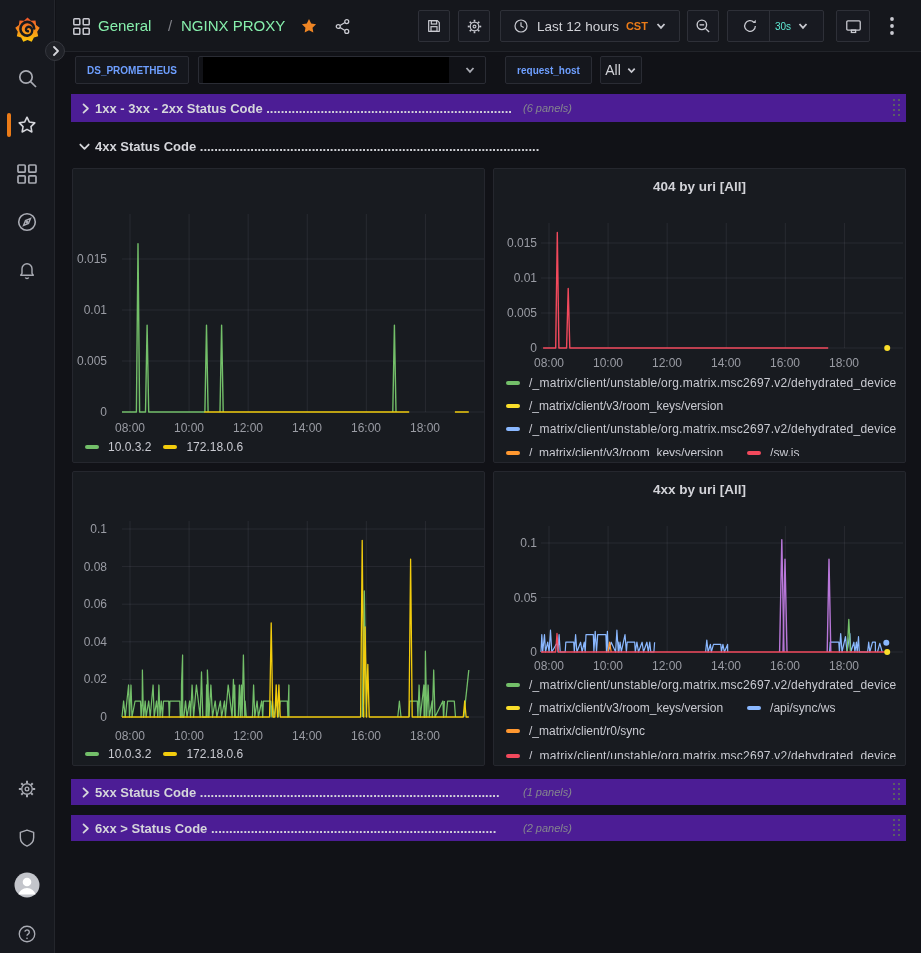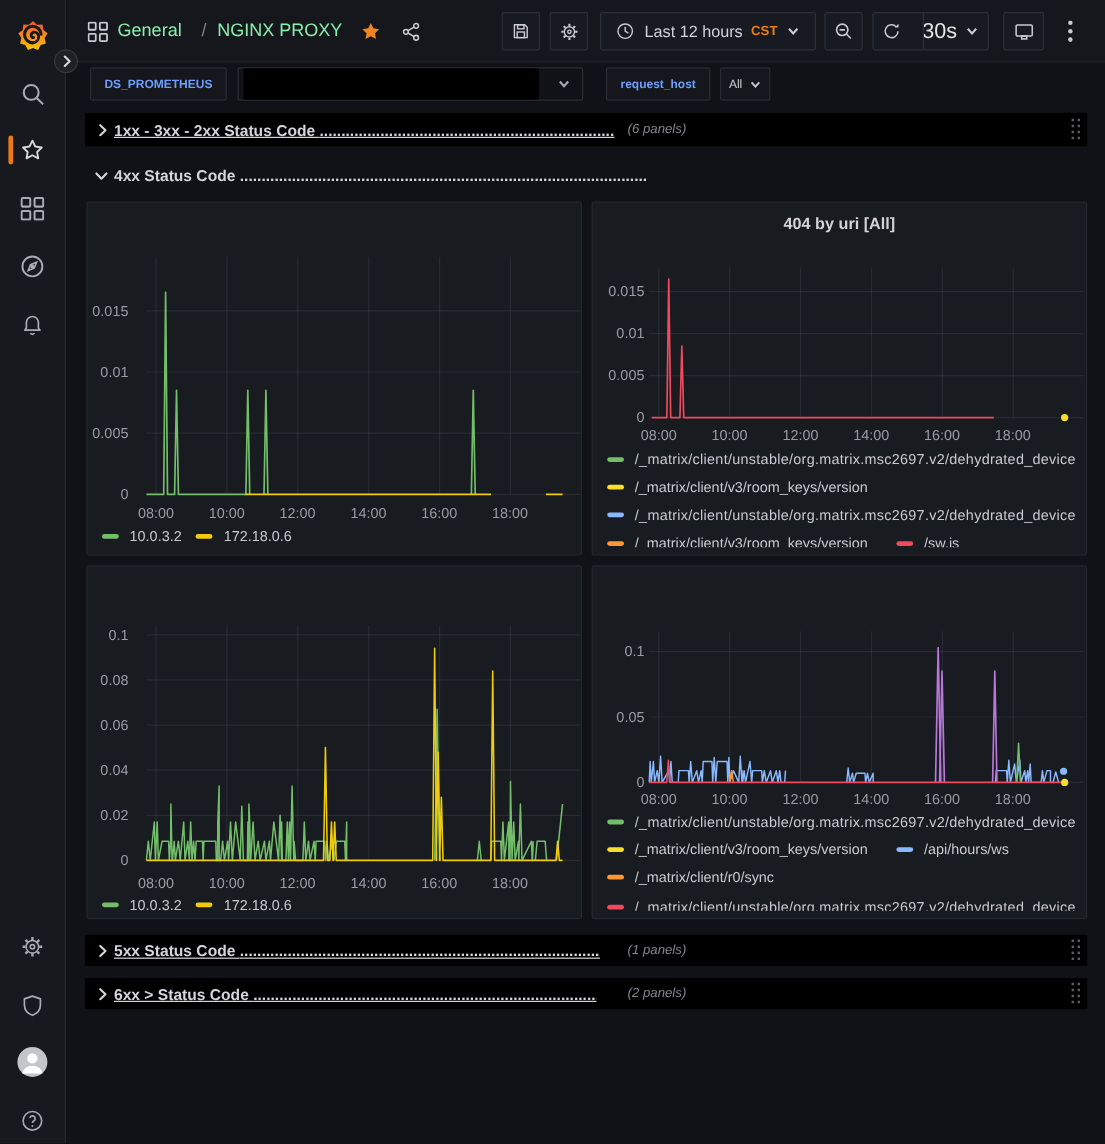--- a/index.html
+++ b/index.html
@@ -17,21 +17,21 @@
   #topnav { left:56px; top:0; width:865px; height:52px; background:#15171c; border-bottom:1px solid #22242a; }
   .tbtn { position:absolute; top:10px; height:32px; border:1px solid #2e3038; border-radius:2px; background:#181a21;
           display:flex; align-items:center; justify-content:center; color:#c9cad1; }
   .crumb { font-size:15px; color:#86efac; }
   
   .vbox { position:absolute; top:56px; height:28px; border:1px solid #2a2c34; border-radius:2px; background:#15171d;
           display:flex; align-items:center; justify-content:center; }
   .vlab { color:#6e9fff; font-weight:bold; font-size:10px; }
   
   .rowhdr { position:absolute; left:71px; width:835px; display:flex; align-items:center; color:#d5d6db; }
-  .rowbg { background:#000000;text-decoration:underline; }
+  .rowbg { background:#4c1d95; }
   .rtitle { font-size:13px; font-weight:bold; white-space:nowrap; }
   .rdots { display:inline-block; overflow:hidden; white-space:nowrap; font-size:13px; font-weight:bold; vertical-align:bottom; }
   .pcount { position:absolute; left:452px; font-size:11px; font-style:italic; color:#85868e; font-weight:normal; }
   
   .panel { position:absolute; width:413px; height:295px; background:#181b20; border:1px solid #25272e; border-radius:2px; overflow:hidden; }
   .ptitle { position:absolute; left:0; top:10px; width:100%; text-align:center; font-size:13.5px; font-weight:bold; color:#d2d3d8; }
   .legrow.lng span:last-child { letter-spacing:0.24px; }
   .legrow { position:absolute; left:12px; font-size:12px; color:#c9cad1; white-space:nowrap; display:flex; align-items:center; height:15px; }
   .sw { display:inline-block; width:14px; height:4px; border-radius:2px; margin-right:9px; flex:none; }
   .dots8 { position:absolute; width:9px; height:18px; }
@@ -186,21 +186,21 @@
       <line x1="6" y1="9" x2="12" y2="9"></line>
   </svg>
 </div>
 
 <div class="tbtn" style="left:727px;width:97px">
   <div style="position:absolute;left:41px;top:0;width:1px;height:30px;background:#2e3038"></div>
   <svg width="16" height="16" viewBox="0 0 24 24" fill="none" stroke="#c9cad1" stroke-width="1.9" style="margin-right:17px">
     <path d="M20 12a8 8 0 1 1-2.3-5.6"></path>
     <path d="M20.6 2.8 L20.6 7.4 L16 7.4 Z" fill="#c9cad1" stroke="none"></path>
   </svg>
-  <span style="font-size:18px;color:#e5e5e5">30s</span>
+  <span style="font-size:10px;color:#5eead4">30s</span>
   <svg width="12" height="12" viewBox="0 0 12 12" fill="none" stroke="#c9cad1" stroke-width="1.8" style="margin-left:6px">
     <path d="M2.5 4 L6 7.8 L9.5 4"></path>
   </svg>
 </div>
 
 <div class="tbtn" style="left:836px;width:34px">
   <svg width="17" height="17" viewBox="0 0 24 24" fill="none" stroke="#c9cad1" stroke-width="1.8">
     <rect x="2.5" y="4" width="19" height="13" rx="1.5"></rect>
     <rect x="9" y="17" width="6" height="3.4"></rect>
   </svg>
@@ -220,21 +220,21 @@
 <div class="vbox" style="left:198px;width:288px;justify-content:flex-end;background:#111217">
   <div class="abs" style="left:4px;top:0px;width:246px;height:26px;background:#000"></div>
   <svg width="12" height="12" viewBox="0 0 12 12" fill="none" stroke="#a9abb3" stroke-width="1.8" style="margin-right:9px">
     <path d="M2.5 4 L6 7.8 L9.5 4"></path>
   </svg>
 </div>
 <div class="vbox" style="left:505px;width:87px">
     <span class="vlab">request_host</span>
   </div>
 <div class="vbox" style="left:600px;width:42px">
-  <span style="font-size:10px;color:#d2d3d8">All</span>
+  <span style="font-size:14px;color:#d2d3d8">All</span>
   <svg width="11" height="11" viewBox="0 0 12 12" fill="none" stroke="#c9cad1" stroke-width="1.8" style="margin-left:5px">
     <path d="M2.5 4 L6 7.8 L9.5 4"></path>
   </svg>
 </div>
 
 <div class="rowhdr rowbg" style="top:94px;height:28px">
   <span style="width:10px"></span>
   <svg width="9" height="11" viewBox="0 0 8 10" fill="none" stroke="#d5d6db" stroke-width="1.6" stroke-linecap="round" stroke-linejoin="round" style="margin-right:5px">
       <path d="M2.2 1.2 L6.2 5 L2.2 8.8"></path>
     </svg>
@@ -423,20 +423,21 @@
     </svg>
   <div class="legrow" style="top:274px">
     <span class="sw" style="background:#73bf69"></span>
       <span>10.0.3.2</span>
     <span class="sw" style="background:#f2cc0c;margin-left:12px"></span>
       <span>172.18.0.6</span>
   </div>
 </div>
 
 <div class="panel" style="left:493px;top:471px">
+  <div class="ptitle">4xx by uri [All]</div>
   <svg width="413" height="295" style="position:absolute;left:0;top:0">
       <line x1="47" y1="180" x2="409" y2="180" stroke="rgba(204,204,220,0.09)" stroke-width="1"></line>
       <line x1="47" y1="125.5" x2="409" y2="125.5" stroke="rgba(204,204,220,0.09)" stroke-width="1"></line>
       <line x1="47" y1="71.0" x2="409" y2="71.0" stroke="rgba(204,204,220,0.09)" stroke-width="1"></line>
       <line x1="55.0" y1="54" x2="55.0" y2="180" stroke="rgba(204,204,220,0.09)" stroke-width="1"></line>
       <line x1="114.08" y1="54" x2="114.08" y2="180" stroke="rgba(204,204,220,0.09)" stroke-width="1"></line>
       <line x1="173.16" y1="54" x2="173.16" y2="180" stroke="rgba(204,204,220,0.09)" stroke-width="1"></line>
       <line x1="232.24" y1="54" x2="232.24" y2="180" stroke="rgba(204,204,220,0.09)" stroke-width="1"></line>
       <line x1="291.32" y1="54" x2="291.32" y2="180" stroke="rgba(204,204,220,0.09)" stroke-width="1"></line>
       <line x1="350.4" y1="54" x2="350.4" y2="180" stroke="rgba(204,204,220,0.09)" stroke-width="1"></line>
@@ -464,21 +465,21 @@
     </svg>
   <div style="position:absolute;left:0;top:0;width:405px;height:287px;overflow:hidden">
   <div class="legrow lng" style="top:205px">
     <span class="sw" style="background:#73bf69"></span>
         <span>/_matrix/client/unstable/org.matrix.msc2697.v2/dehydrated_device</span>
   </div>
   <div class="legrow" style="top:228px">
     <span class="sw" style="background:#fade2a"></span>
         <span>/_matrix/client/v3/room_keys/version</span>
     <span class="sw" style="background:#8ab8ff;margin-left:24px"></span>
-        <span>/api/hours/ws</span>
+        <span>/api/sync/ws</span>
   </div>
   <div class="legrow" style="top:251px">
     <span class="sw" style="background:#ff9830"></span>
         <span>/_matrix/client/r0/sync</span>
   </div>
   <div class="legrow lng" style="top:276px">
     <span class="sw" style="background:#f2495c"></span>
         <span>/_matrix/client/unstable/org.matrix.msc2697.v2/dehydrated_device</span>
   </div>
   </div>

